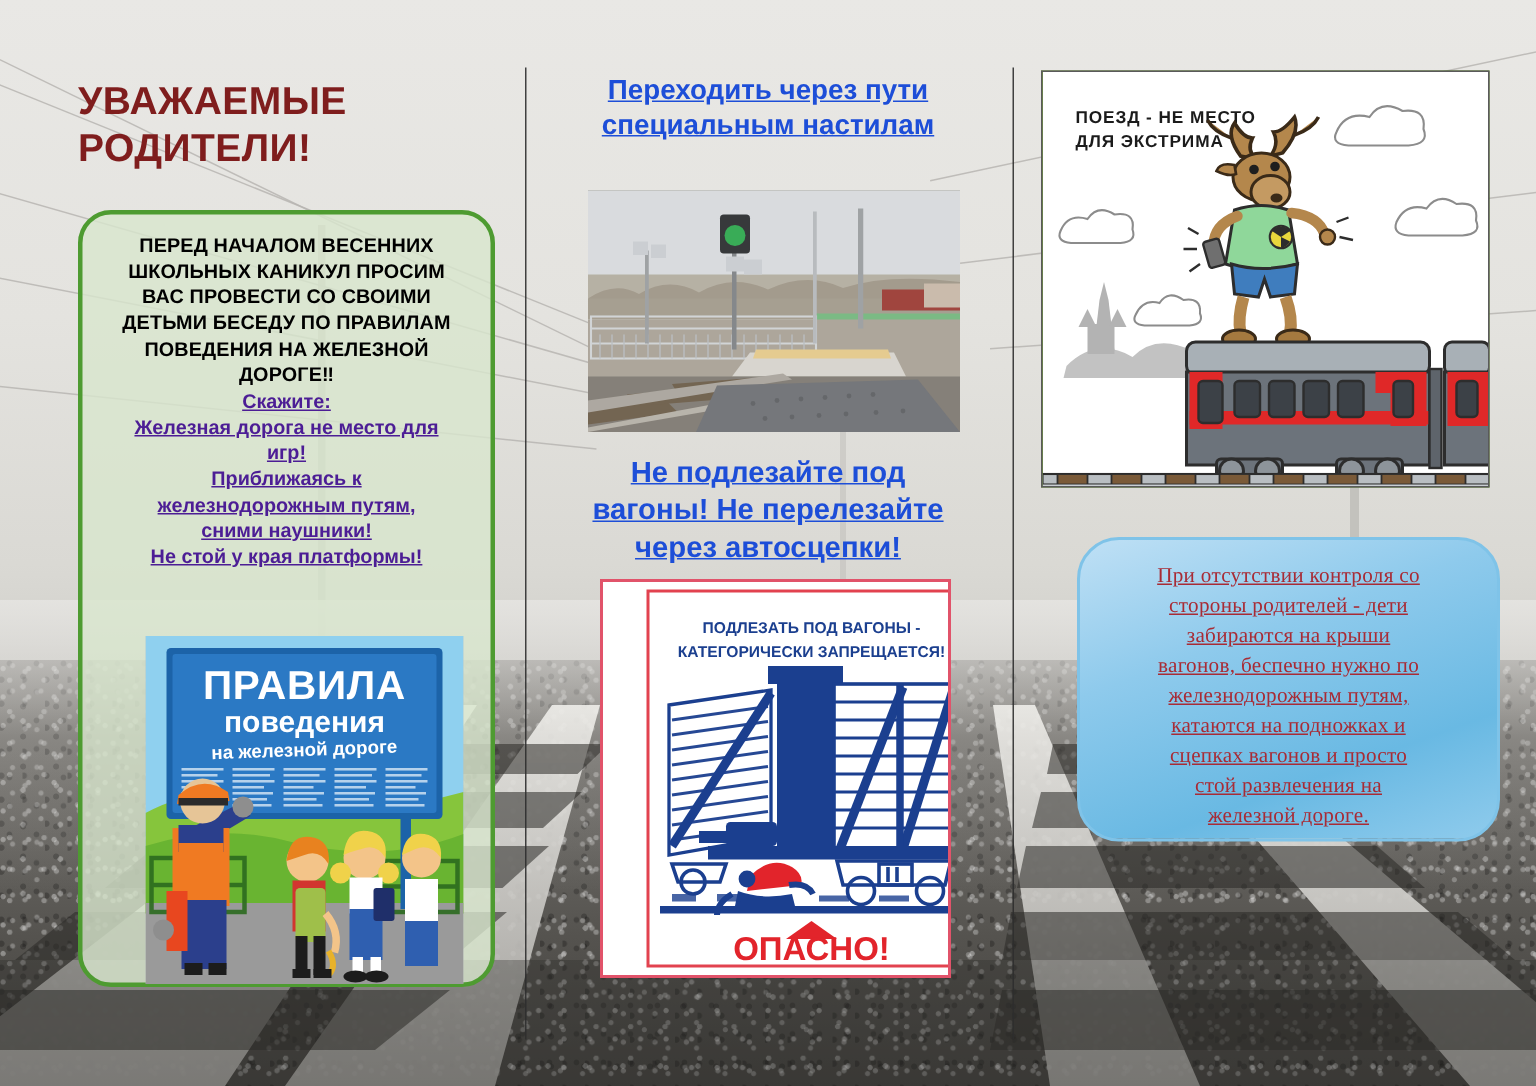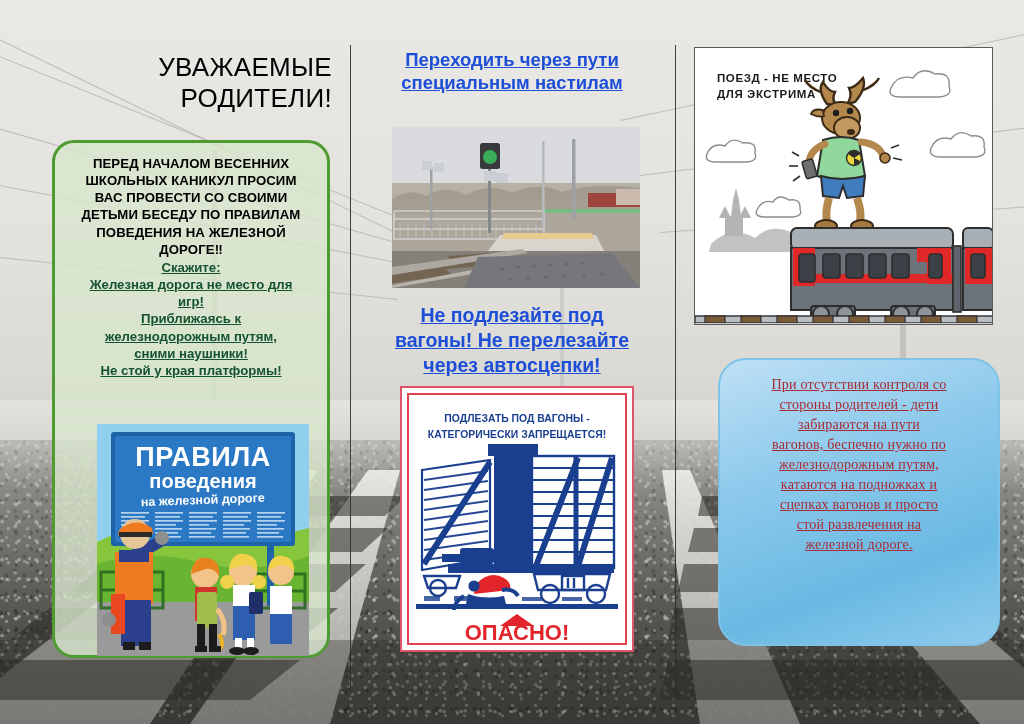--- a/index.html
+++ b/index.html
@@ -38,62 +38,62 @@
   
   .wire{position:absolute;background:#b7b5b1;transform-origin:0 0;opacity:.85;height:1px;}
   .pole{position:absolute;background:#bdbbb7;opacity:.8;}
 
   
   .divider{position:absolute;width:1px;background:#2e2e2e;opacity:.9;}
 
   
   .col-title{
     position:absolute;left:52px;top:52px;width:280px;
-    text-align:right;font-weight:normal;font-size:26px;line-height:1.18;
-    color:#000000;letter-spacing:.3px;
+    text-align:left;font-weight:bold;font-size:26px;line-height:1.18;
+    color:#7f1d1d;letter-spacing:.3px;
   }
   .green-card{
     position:absolute;left:52px;top:140px;width:278px;height:518px;
     background:rgba(216,230,205,.80);
     border:3px solid #4e9b31;
     border-radius:22px;
     box-sizing:border-box;
     padding:12px 10px 8px 10px;
     overflow:hidden;
   }
   .gc-upper{
     text-align:center;color:#000;font-weight:bold;font-size:13.2px;line-height:1.30;
     letter-spacing:.1px;
   }
   .gc-lower{
-    text-align:center;color:#14532d;font-weight:bold;font-size:13.2px;line-height:1.30;
+    text-align:center;color:#4c1d95;font-weight:bold;font-size:13.2px;line-height:1.30;
     text-decoration:underline;margin-top:1px;
   }
   .book-img{
     position:absolute;left:97px;top:424px;width:212px;height:232px;
   }
 
   
   .red-head{
     position:absolute;text-align:center;color:#1d4ed8;font-weight:bold;
     text-decoration:underline;line-height:1.27;
   }
   #head-bridge{left:366px;top:48px;width:292px;font-size:18.5px;}
   #head-wagons{left:366px;top:303px;width:292px;font-size:19.5px;}
   .photo-frame{position:absolute;overflow:hidden;}
   #photo-crossing{left:392px;top:127px;width:248px;height:161px;background:#9c9a96;}
-  #poster-danger{left:400px;top:386px;width:234px;height:266px;background:#fff;border:2px solid #e1536a;box-sizing:border-box;}
+  #poster-danger{left:400px;top:386px;width:234px;height:266px;background:#fff;border:2px solid #e1536a;box-sizing:border-box;padding-left:24px;}
 
   
   #cartoon-frame{
     position:absolute;left:694px;top:47px;width:299px;height:278px;
     background:#4d7c0f;border:1.5px solid #5a5a5a;box-sizing:border-box;overflow:hidden;
   }
   .blue-card{
-    position:absolute;left:718px;top:358px;width:282px;height:288px;
+    position:absolute;left:718px;top:358px;width:282px;height:203px;
     border-radius:28px;box-sizing:border-box;
     background:linear-gradient(160deg,#bfe0f5 0%,#8ecaec 35%,#69b9e3 72%,#8fcbec 100%);
     border:2px solid #7fc3e8;
     padding:14px 16px;
     overflow:hidden;
   }
   .blue-text{
     text-align:center;color:#a82b35;font-family:"Liberation Serif", serif;
     font-size:14.1px;line-height:1.42;text-decoration:underline;font-weight:normal;
     letter-spacing:.2px;
@@ -612,21 +612,21 @@
           <rect x="262" y="268" width="20" height="7"></rect>
       </g>
       <rect x="0" y="275" width="298" height="1" fill="#c9ced2"></rect>
     </svg>
   </div>
 
   <div class="blue-card">
     <div class="blue-text">
       <span>При отсутствии контроля со</span>
       <span>стороны родителей - дети</span>
-      <span>забираются на пути</span>
+      <span>забираются на крыши</span>
       <span>вагонов, беспечно нужно по</span>
       <span>железнодорожным путям,</span>
       <span>катаются на подножках и</span>
       <span>сцепках вагонов и просто</span>
       <span>стой развлечения на</span>
       <span>железной дороге.</span>
     </div>
   </div>
 
 </div>

